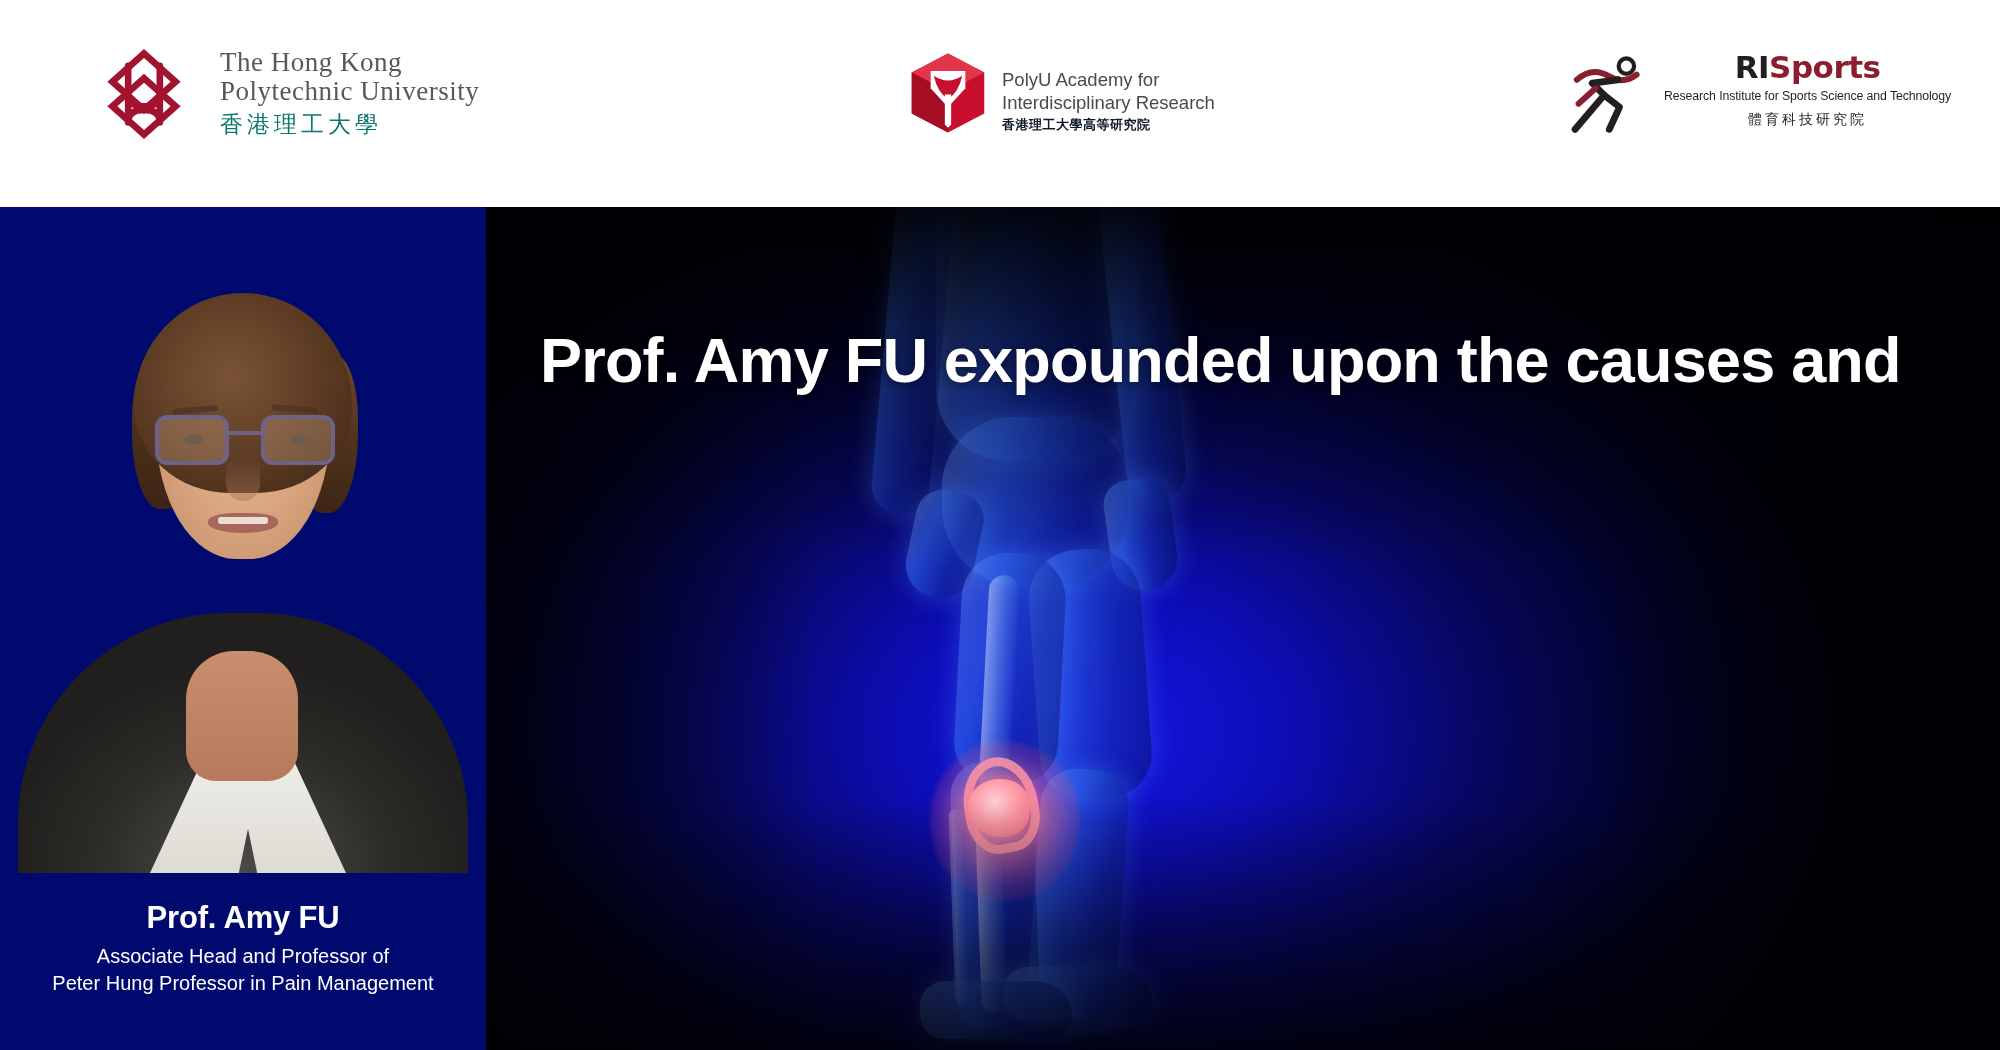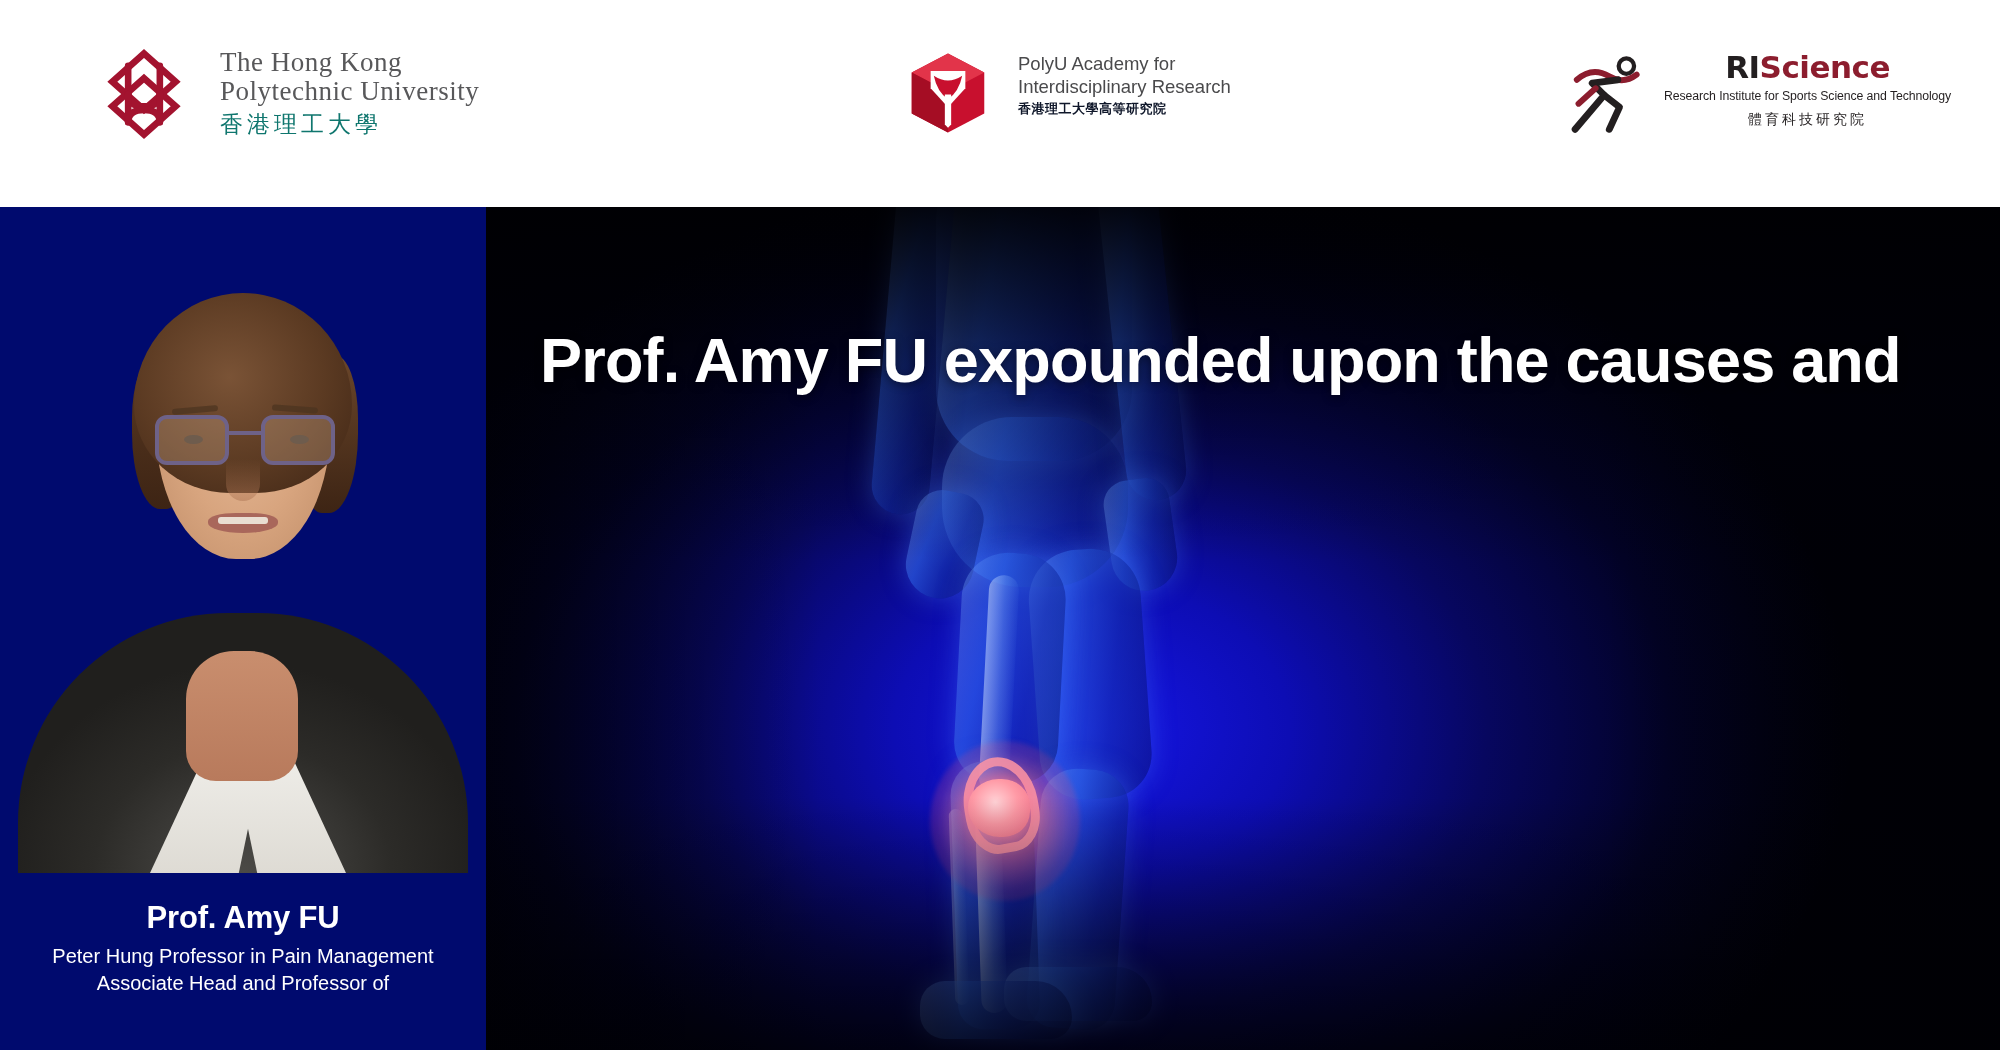--- a/index.html
+++ b/index.html
@@ -69,22 +69,22 @@
     margin-top: 3px;
     white-space: nowrap;
   }
 
   
   .logo-pair {
     position: absolute;
     left: 910px;
     top: 52px;
     display: flex;
-    align-items: flex-start;
-    gap: 32px;
+    align-items: flex-end;
+    gap: 16px;
   }
   .pair-mark { width: 76px; height: 82px; flex: none; }
   .pair-text { display: flex; flex-direction: column; }
   .pair-l1, .pair-l2 {
     font-family: "Liberation Sans", sans-serif;
     font-size: 18.5px;
     color: #4a4a4c;
     line-height: 1.27;
     white-space: nowrap;
   }
@@ -495,21 +495,21 @@
       <span class="ris-mark">
         <svg viewBox="0 0 96 98" width="82" height="84" aria-hidden="true">
           <circle cx="66" cy="14" r="9" fill="none" stroke="#231f20" stroke-width="5"></circle>
           <path d="M8 30 q18 -16 38 -4 q16 10 32 -2" fill="none" stroke="#8c1d2e" stroke-width="7" stroke-linecap="round"></path>
           <path d="M6 88 L40 48 L26 34 L56 30" fill="none" stroke="#231f20" stroke-width="8" stroke-linecap="round" stroke-linejoin="round"></path>
           <path d="M40 48 L58 62 L46 88" fill="none" stroke="#231f20" stroke-width="8" stroke-linecap="round" stroke-linejoin="round"></path>
           <path d="M30 40 L10 58" fill="none" stroke="#8c1d2e" stroke-width="7" stroke-linecap="round"></path>
         </svg>
       </span>
       <span class="ris-text">
-        <span class="ris-title"><span class="ris-ri">RI</span><span class="ris-sports">Science</span></span>
+        <span class="ris-title"><span class="ris-ri">RI</span><span class="ris-sports">Sports</span></span>
         <span class="ris-sub">Research Institute for Sports Science and Technology</span>
         <span class="ris-cn">體育科技研究院</span>
       </span>
     </div>
   </div>
 
   <div class="body-area">
 
     <div class="left-col">
       <div class="portrait">
@@ -531,22 +531,22 @@
           <span class="bridge"></span>
         </div>
         <div class="p-nose"></div>
         <div class="p-mouth"></div>
         <div class="p-teeth"></div>
       </div>
 
       <div class="caption">
         <div class="caption-name">Prof. Amy FU</div>
         <div class="caption-lines">
+          <div>Associate Head and Professor of</div>
           <div>Peter Hung Professor in Pain Management</div>
-          <div>Associate Head and Professor of</div>
         </div>
       </div>
     </div>
 
     <div class="stage">
       <div class="figure">
         <div class="fig-part torso"></div>
         <div class="fig-part pelvis"></div>
         <div class="fig-part arm-l"></div>
         <div class="fig-part arm-r"></div>

